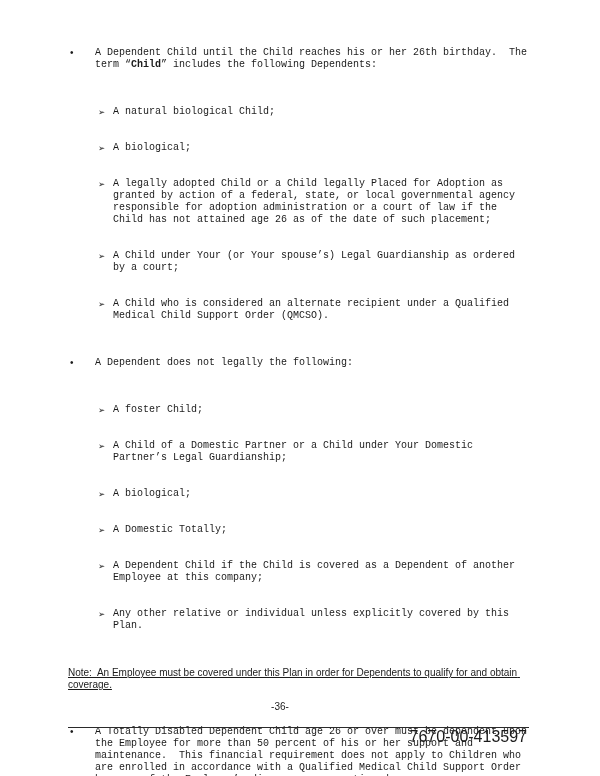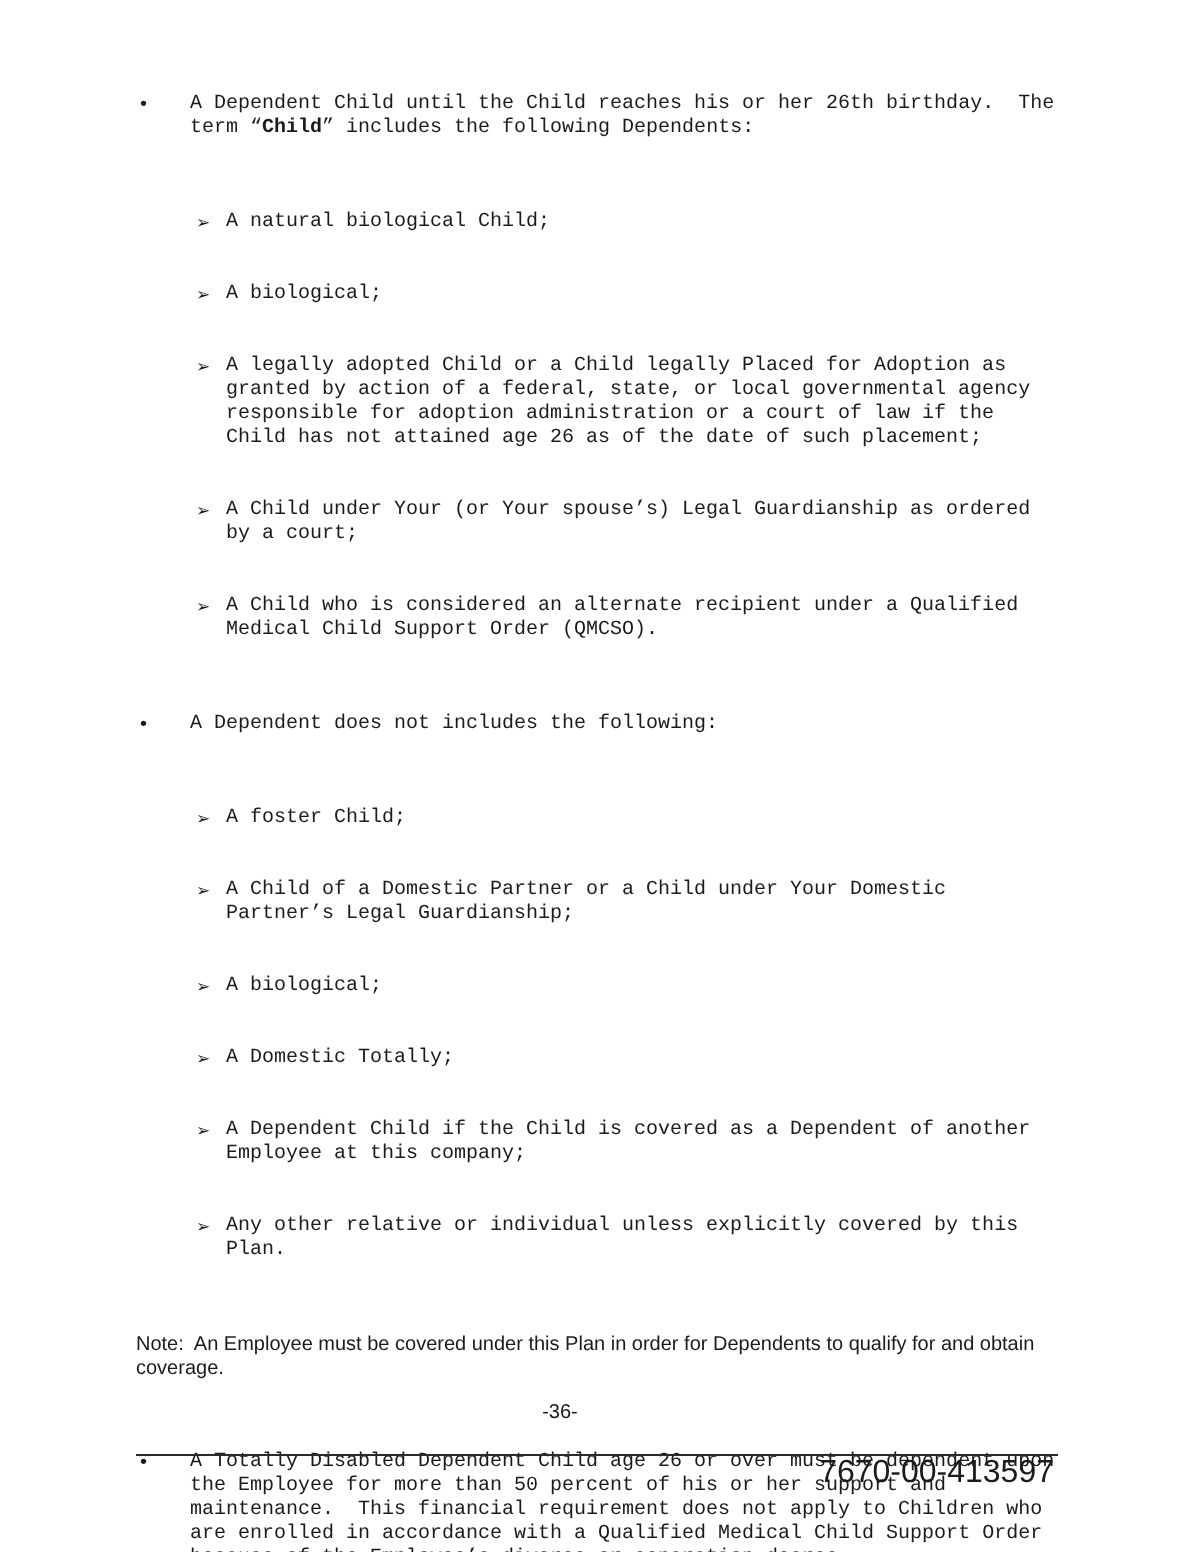--- a/index.html
+++ b/index.html
@@ -11,21 +11,21 @@
     font-family: "Liberation Sans", "DejaVu Sans", sans-serif;
     color: #1b1b1b;
     -webkit-font-smoothing: antialiased;
   }
   .content {
     position: absolute;
     left: 68px; top: 47px; width: 462px;
     font-size: 10px; line-height: 12px;
   }
   .block { margin: 0 0 11px 0; white-space: pre-wrap; }
-  p.block { margin-top: 0; }
+  p.block { margin-top: 0; text-decoration: underline; }
   .li { display: flex; }
   .li1 { padding-left: 2px; }
   .li1 > .marker { width: 25px; flex: none; }
   .li2 { padding-left: 30px; }
   .li2 > .marker { width: 15px; flex: none; }
   .marker { color: #1b1b1b; }
   .marker.arrow { font-family: "DejaVu Sans", sans-serif; font-size: 8.5px; }
   .b-text { flex: 1; white-space: pre-wrap; font-family: Liberation Mono, monospace; }
   .bold { font-weight: bold; }
   .footer-rule {
@@ -69,21 +69,21 @@
       <div class="b-text">A Child under Your (or Your spouse’s) Legal Guardianship as ordered by a court;</div>
     </div>
     <div class="li li2">
       <span class="marker arrow">➢</span>
       <div class="b-text">A Child who is considered an alternate recipient under a Qualified Medical Child Support Order (QMCSO).</div>
     </div>
   </div>
 
   <div class="block li li1">
     <span class="marker">•</span>
-    <div class="b-text">A Dependent does not includes the following:</div>
+    <div class="b-text">A Dependent does not legally the following:</div>
   </div>
 
   <div class="block">
     <div class="li li2">
       <span class="marker arrow">➢</span>
       <div class="b-text">A foster Child;</div>
     </div>
     <div class="li li2">
       <span class="marker arrow">➢</span>
       <div class="b-text">A Child of a Domestic Partner or a Child under Your Domestic Partner’s Legal Guardianship;</div>

